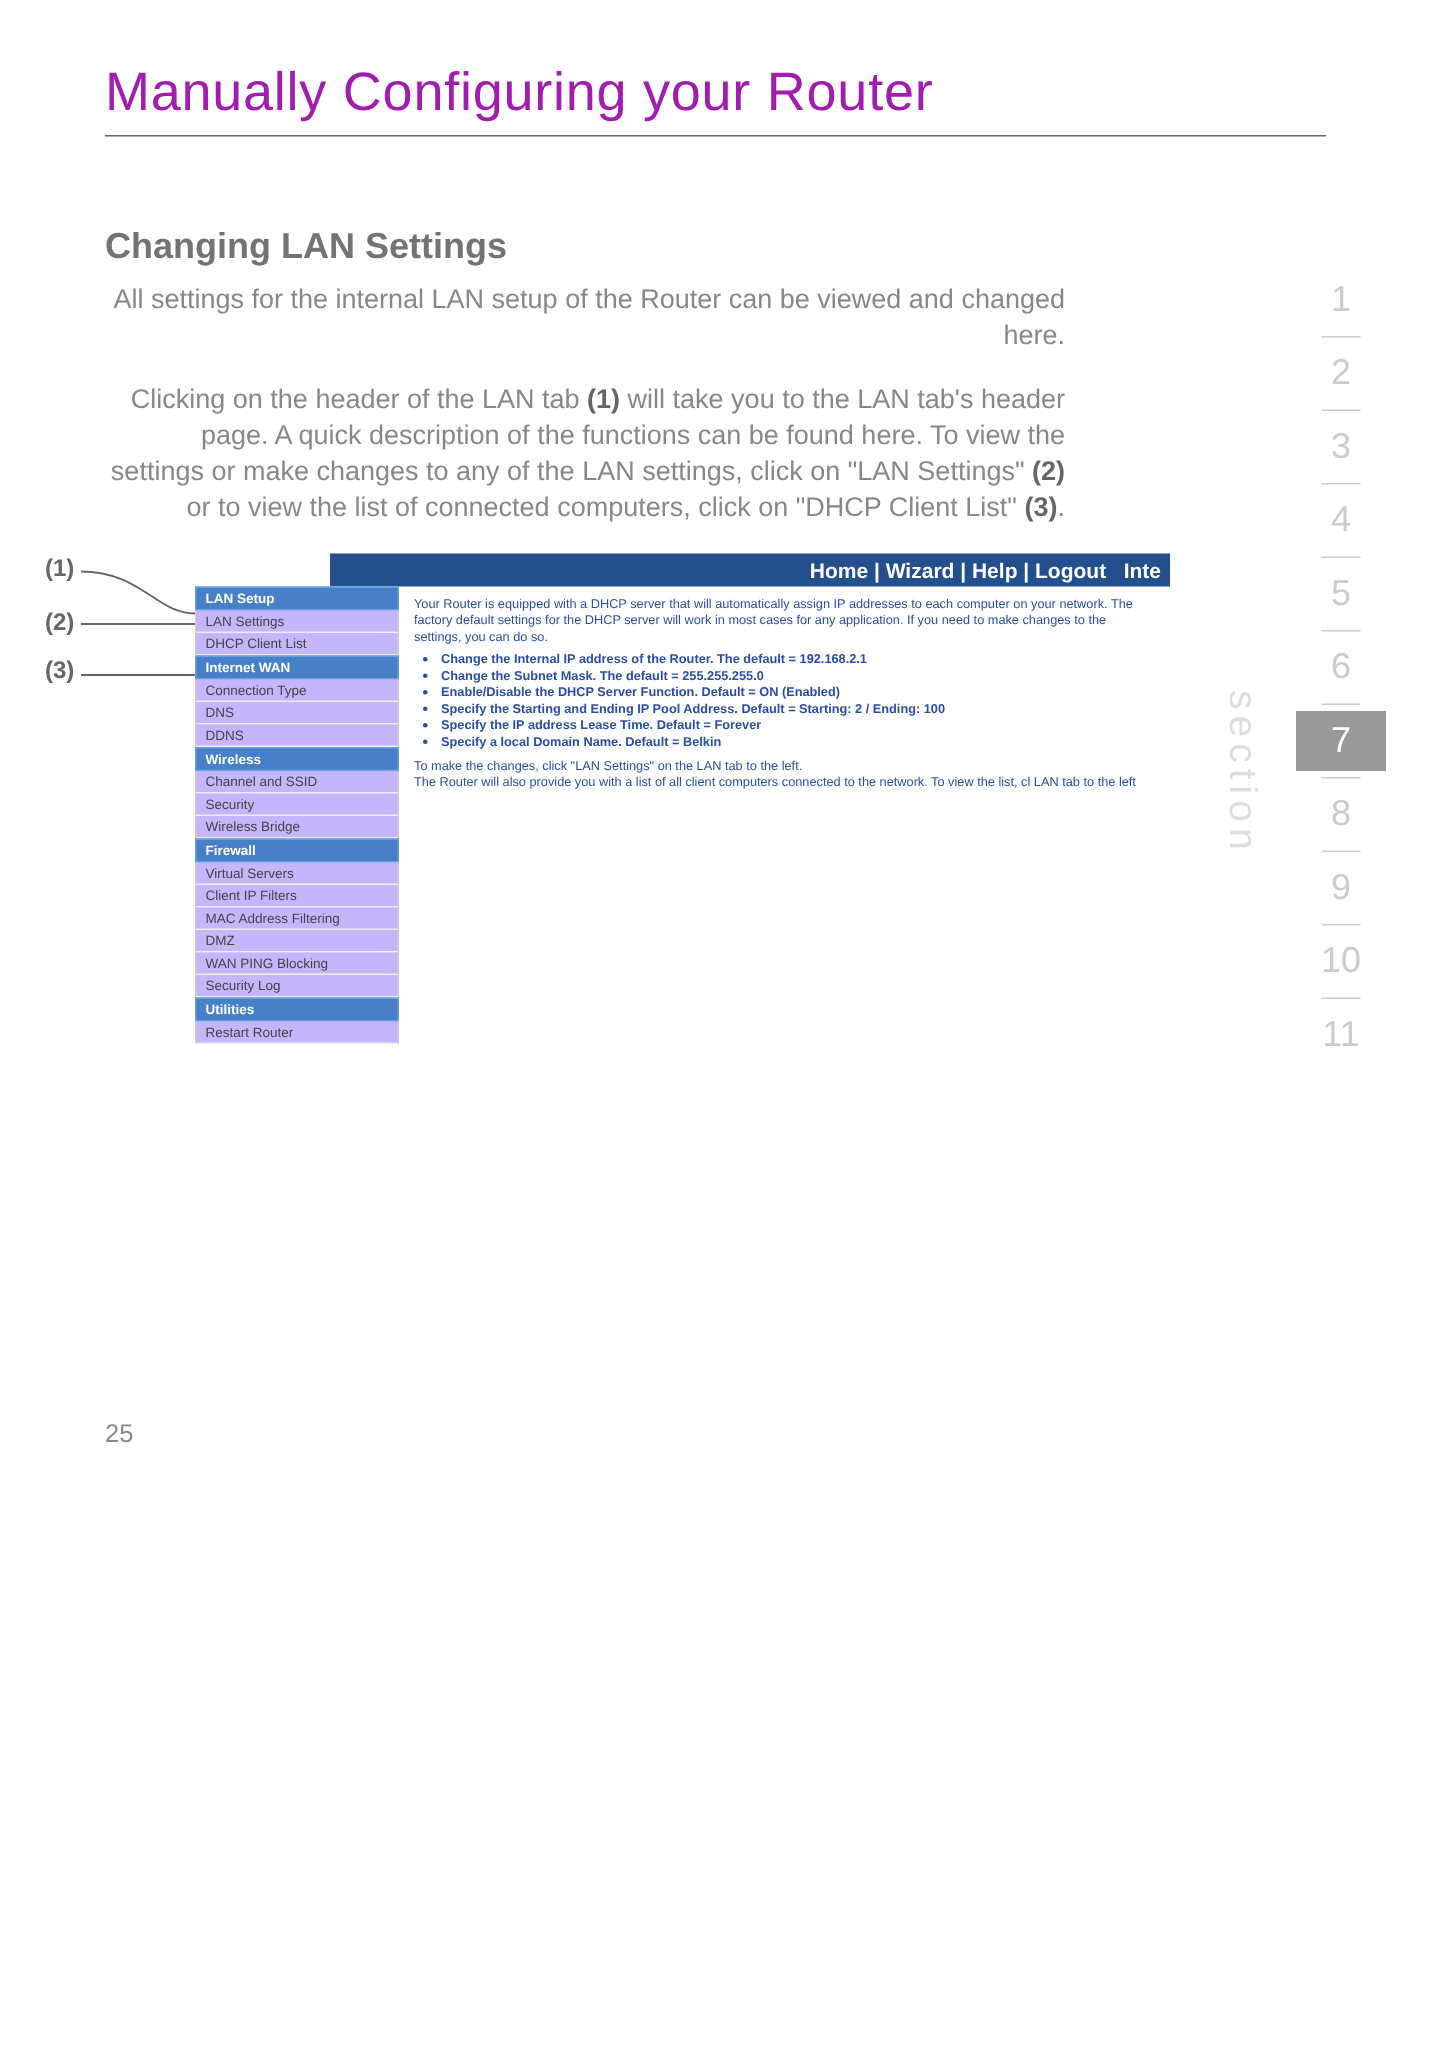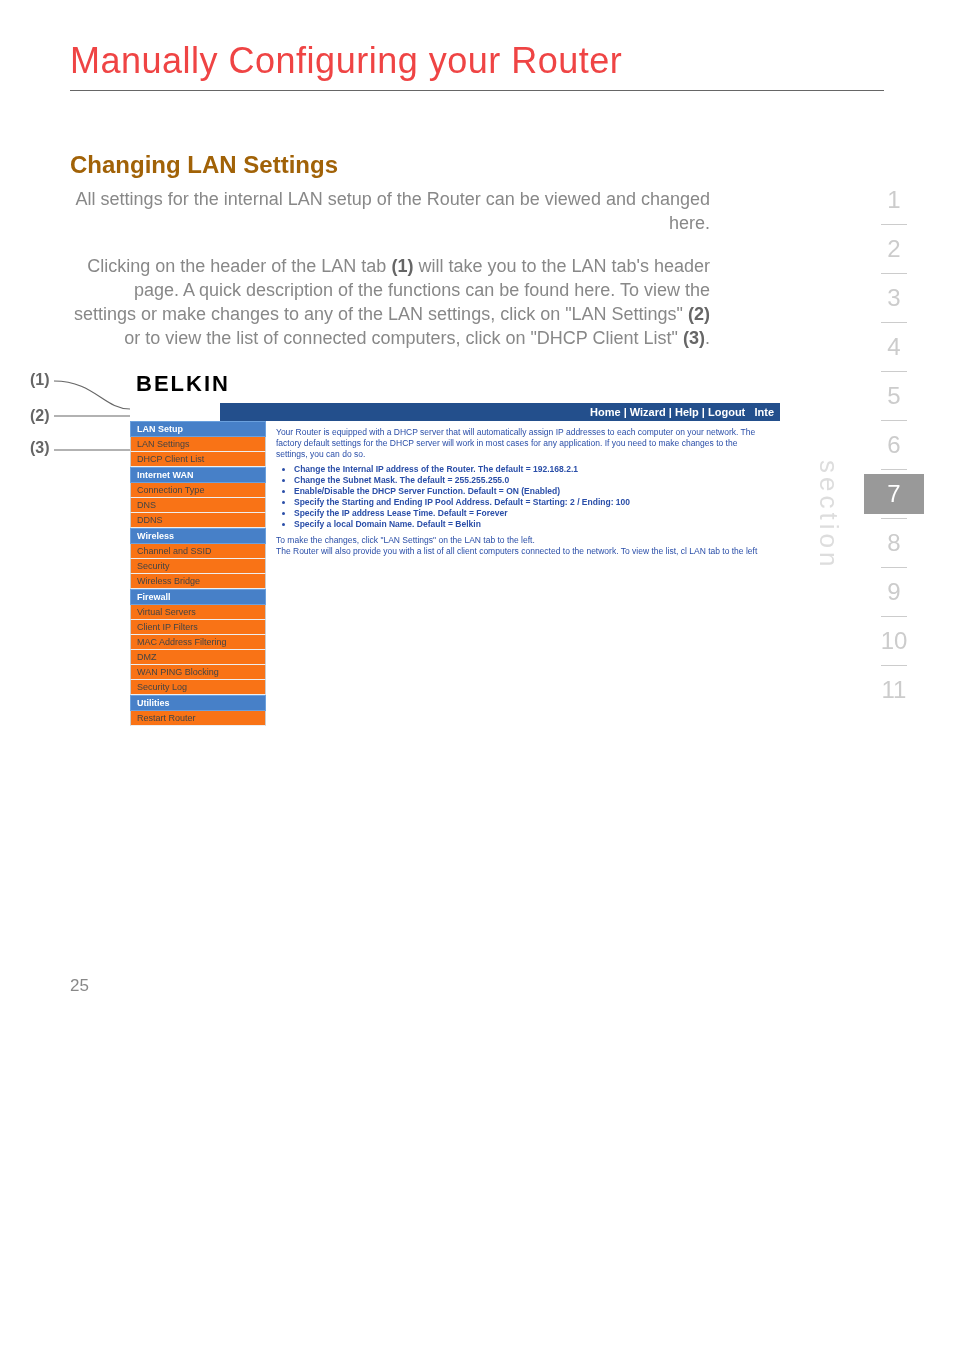--- a/index.html
+++ b/index.html
@@ -12,33 +12,33 @@
   }
   .page {
     width: 954px;
     padding: 40px 70px 40px 70px;
     box-sizing: border-box;
     position: relative;
   }
   .chapter-title {
     font-size: 36px;
     font-weight: 400;
-    color: #ef4444;
+    color: #a21caf;
     margin-bottom: 8px;
     letter-spacing: 0.5px;
   }
   .chapter-underline {
     border: none;
     border-top: 1.5px solid #666;
     margin: 0 0 60px 0;
   }
   .section-heading {
     font-size: 24px;
     font-weight: bold;
-    color: #a16207;
+    color: #737373;
     margin-bottom: 8px;
   }
   .body-text {
     font-size: 18px;
     color: #888;
     line-height: 1.35;
     margin-bottom: 18px;
     max-width: 640px;
     text-align: right;
   }
@@ -122,21 +122,21 @@
   .ss-tagline {
     font-family: 'Brush Script MT', cursive;
     font-size: 14px;
     color: #2a4ea8;
     flex: 1;
     padding-bottom: 8px;
   }
   .ss-topbar {
     background: #234f8c;
     color: #fff;
-    font-size: 11px;
+    font-size: 14px;
     font-weight: bold;
     text-align: right;
     padding: 3px 6px;
     margin-left: 90px;
   }
   .ss-topbar span { color:#fff; }
   .ss-body {
     display: flex;
     align-items: flex-start;
   }
@@ -146,21 +146,21 @@
     font-size: 9px;
   }
   .ss-side .cat {
     background: #4780c8;
     color: #fff;
     font-weight: bold;
     padding: 2px 6px;
     border: 1px solid #6aa0de;
   }
   .ss-side .item {
-    background: #f97316;
+    background: #c4b5fd;
     color: #444;
     padding: 2px 6px;
     border-left: 1px solid #ccc;
     border-right: 1px solid #ccc;
     border-bottom: 1px solid #eee;
   }
   .ss-main {
     flex: 1;
     padding: 6px 10px;
     font-size: 9px;
@@ -247,21 +247,20 @@
           <line x1="0" y1="1" x2="76" y2="1" stroke="#666" stroke-width="1.2"></line>
         </svg>
       <span class="co" style="top:70px;left:0;">(3)</span>
       <svg style="top:80px;left:24px;" width="76" height="2">
           <line x1="0" y1="1" x2="76" y2="1" stroke="#666" stroke-width="1.2"></line>
         </svg>
     </div>
 
     <div class="sshot" style="margin-left:60px;">
       <div class="ss-header-row">
-        <div class="ss-logo">BELKIN</div>
       </div>
       <div class="ss-topbar">
         <span>Home</span> | <span>Wizard</span> | <span>Help</span> | <span>Logout</span>&nbsp;&nbsp;&nbsp;<span>Inte</span>
       </div>
       <div class="ss-body">
         <div class="ss-side">
           <div class="cat">LAN Setup</div>
           <div class="item">LAN Settings</div>
           <div class="item">DHCP Client List</div>
           <div class="cat">Internet WAN</div>

